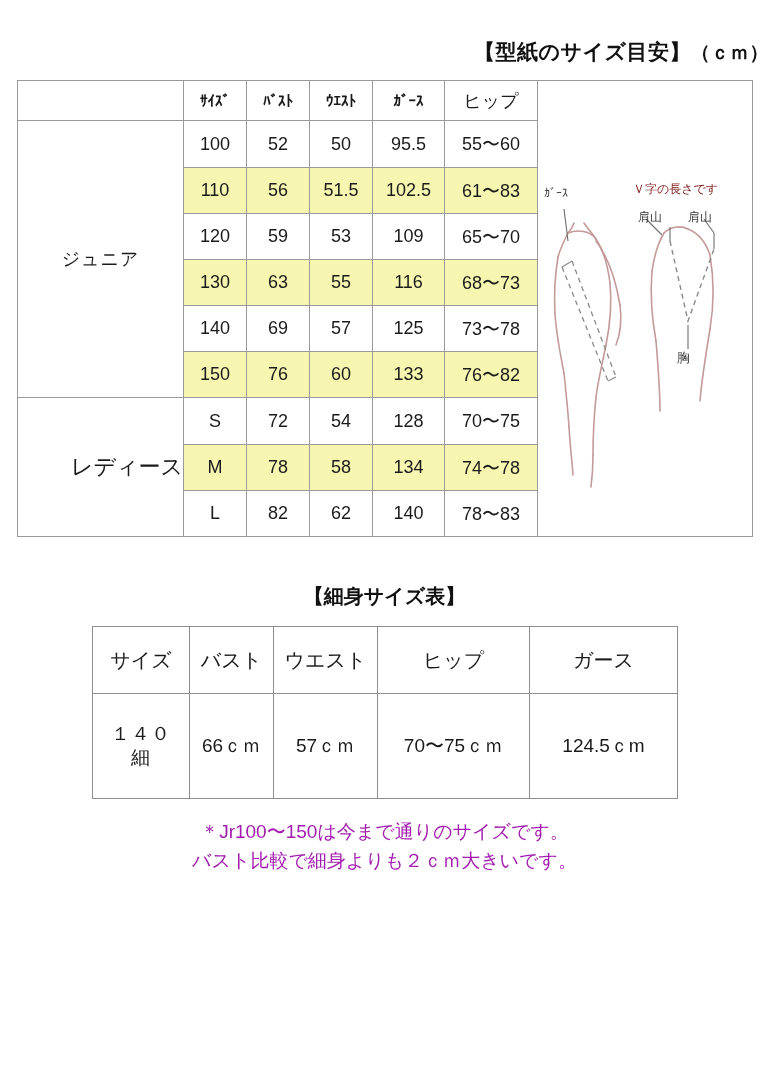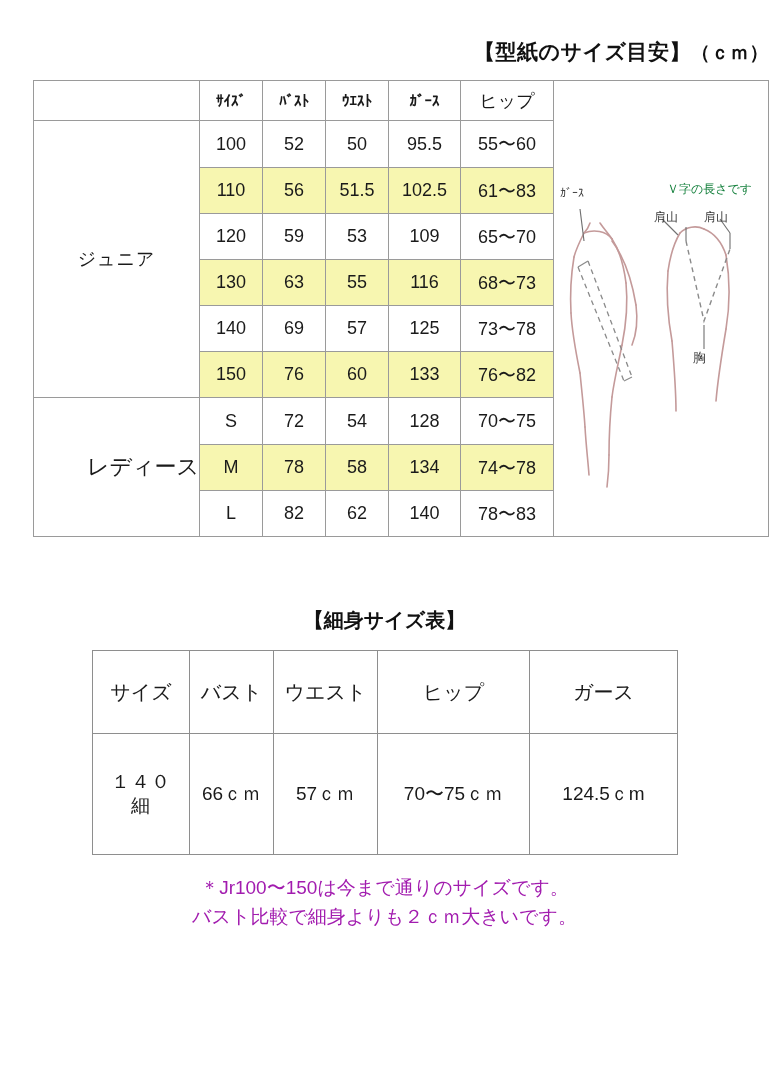--- a/index.html
+++ b/index.html
@@ -33,21 +33,20 @@
   .title1 .unit {
     font-weight: 700;
     font-size: 19px;
   }
 
   
   .maintable-wrap {
     margin: 14px auto 6px auto;
     width: 735px;
     position: relative;
-    padding-left: 32px;
   }
   table.main {
     border-collapse: collapse;
     table-layout: fixed;
     width: 735px;
     background: #fff;
   }
   table.main td {
     border: 1px solid #9a9a9a;
     font-size: 18px;
@@ -99,41 +98,41 @@
     width: 213px;
     height: 100%;
   }
   .figbox svg { display: block; }
 
   
   .title2 {
     text-align: center;
     font-size: 20px;
     font-weight: 700;
-    margin-top: 70px;
+    margin-top: 46px;
     color: #111;
   }
 
   
   .slimwrap {
     margin: 16px auto 0 auto;
     width: 585px;
   }
   table.slim {
     border-collapse: collapse;
     table-layout: fixed;
     width: 585px;
   }
   table.slim td {
     border: 1px solid #8e8e8e;
     text-align: center;
     vertical-align: middle;
     font-size: 19px;
     color: #1a1a1a;
-    padding: 19px 2px;
+    padding: 11px 2px;
   }
   table.slim td.sh {
     font-size: 20px;
     height: 44px;
   }
   table.slim td.sizecell {
     font-size: 19px;
     line-height: 1.25;
     height: 82px;
     letter-spacing: 1px;
@@ -237,21 +236,21 @@
                   <path d="M132 146 L 132 160"></path>
                   <path d="M176 152 L 176 168"></path>
                   <path d="M150 268 L 150 244"></path>
                 </g>
                 <g stroke="#6f6f6f" stroke-width="1.1" fill="none">
                   <path d="M108 138 L 124 154"></path>
                   <path d="M166 138 L 176 152"></path>
                 </g>
               </svg>
               <div style="position:absolute;left:6px;top:105px;font-size:12px;color:#3a3a3a;">ｶﾞｰｽ</div>
-              <div style="position:absolute;left:113px;top:100px;font-size:12px;color:#15803d;white-space:nowrap;font-family:Liberation Mono, monospace;">Ｖ字の長さです</div>
+              <div style="position:absolute;left:95px;top:100px;font-size:12px;color:#7f1d1d;white-space:nowrap;font-family:Liberation Mono, monospace;">Ｖ字の長さです</div>
               <div style="position:absolute;left:100px;top:128px;font-size:12px;color:#3a3a3a;">肩山</div>
               <div style="position:absolute;left:150px;top:128px;font-size:12px;color:#3a3a3a;">肩山</div>
               <div style="position:absolute;left:139px;top:268px;font-size:13px;color:#3a3a3a;">胸</div>
             </div>
           </td>
         </tr>
 
         <tr>
           <td class="cat" rowspan="6">ジュニア</td>
           <td>100</td>

